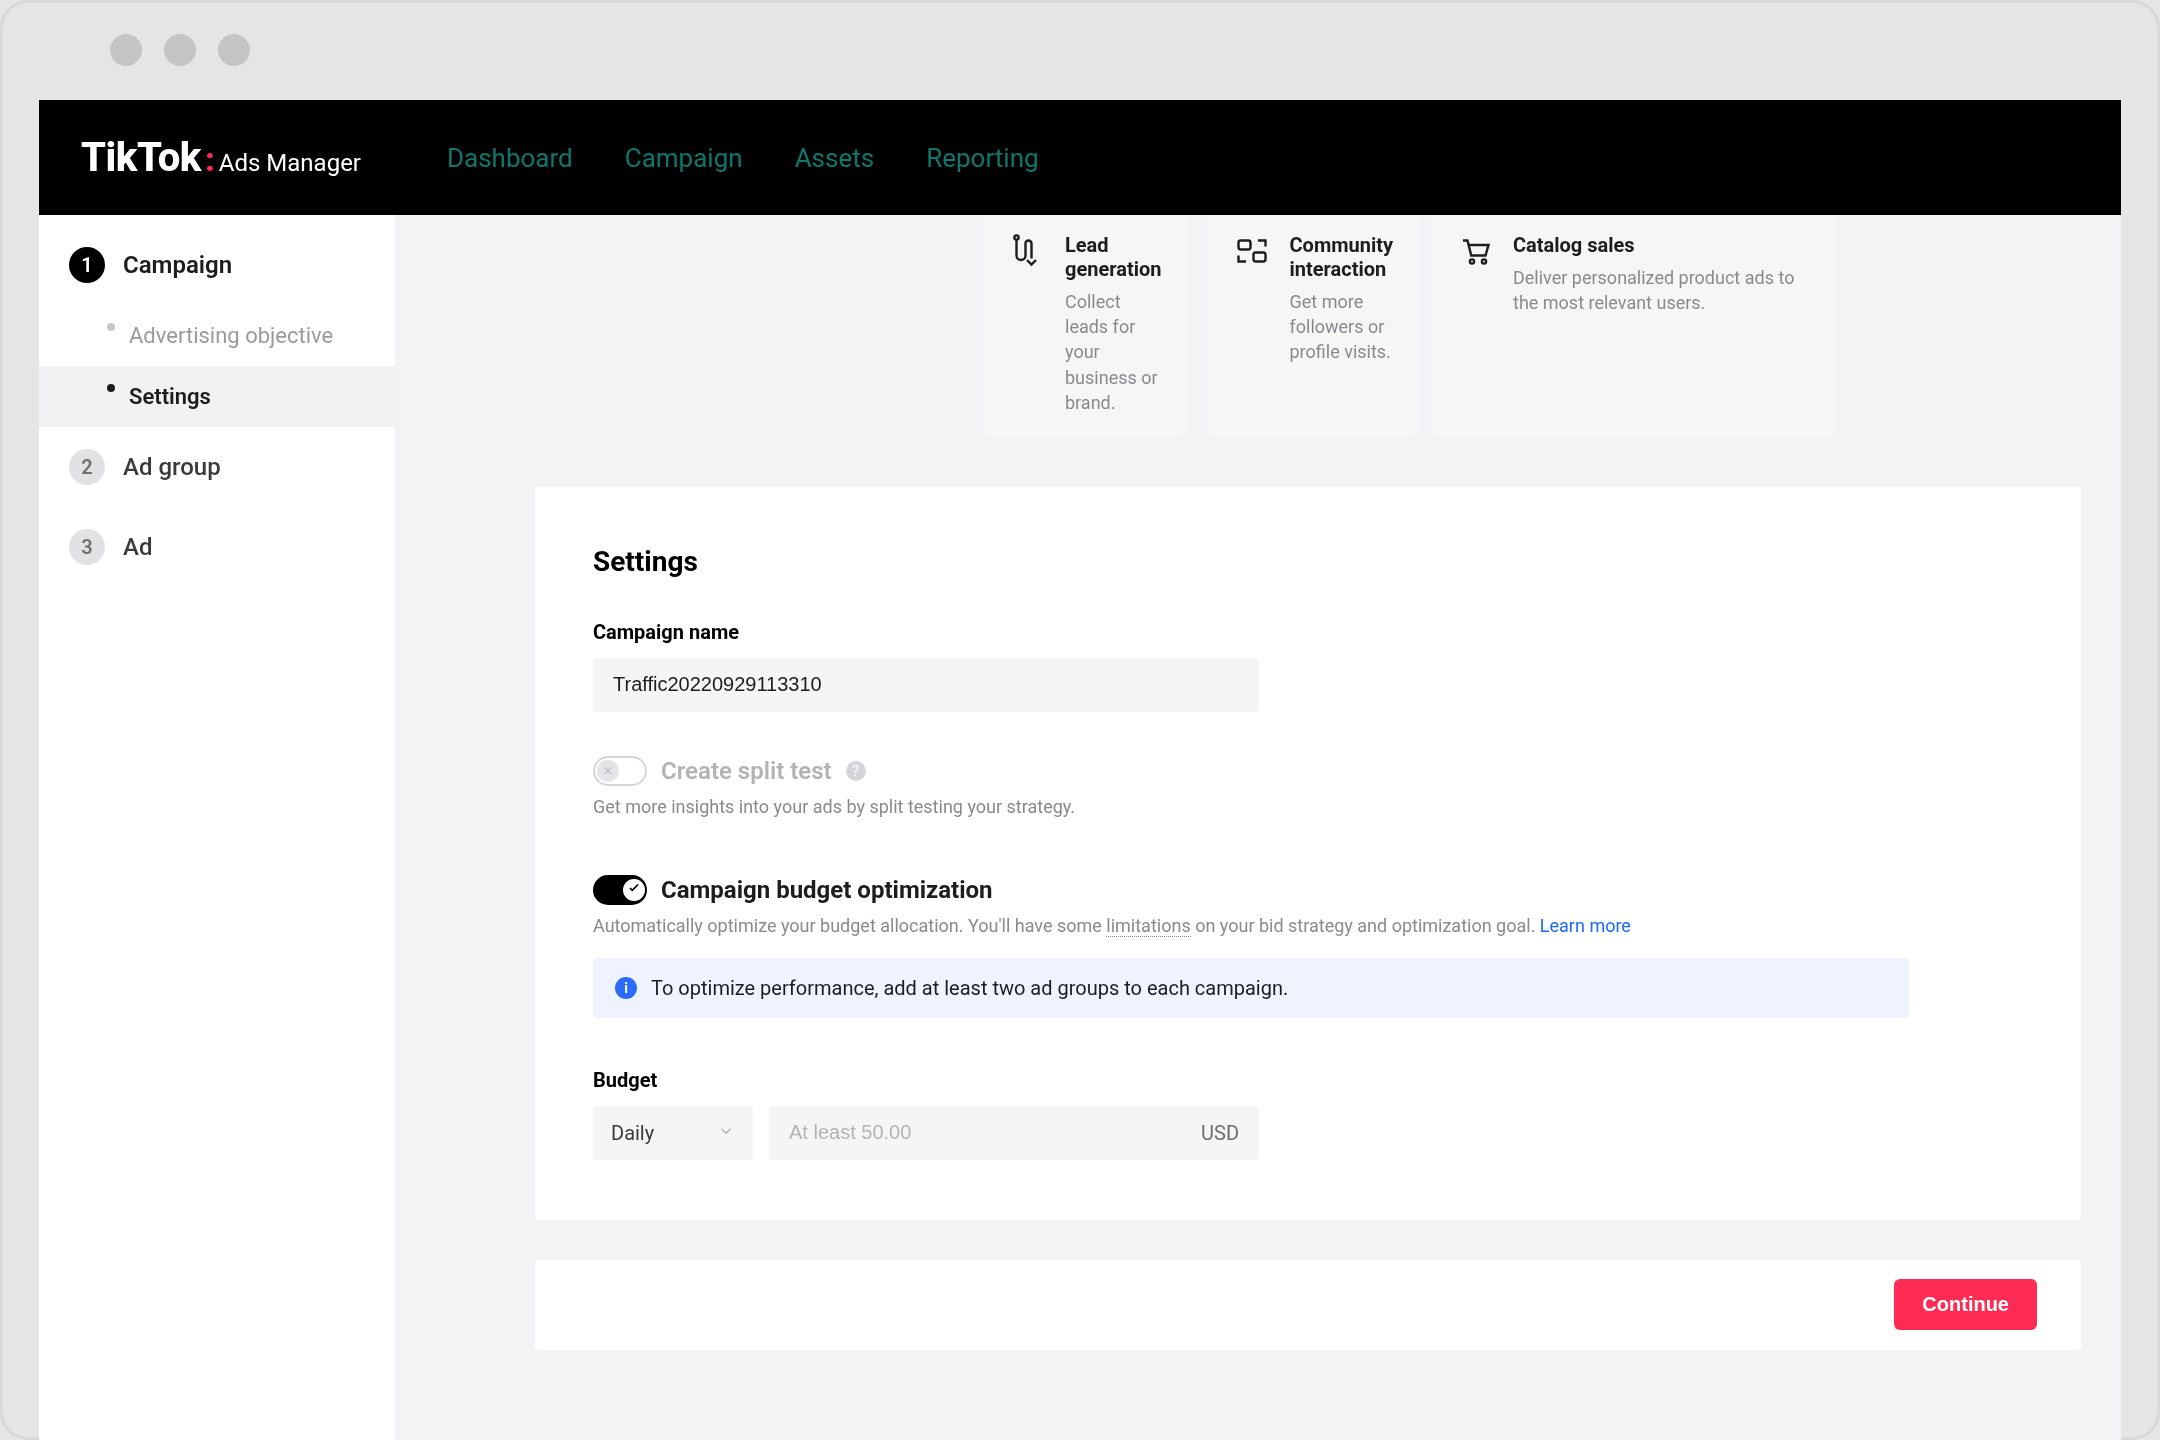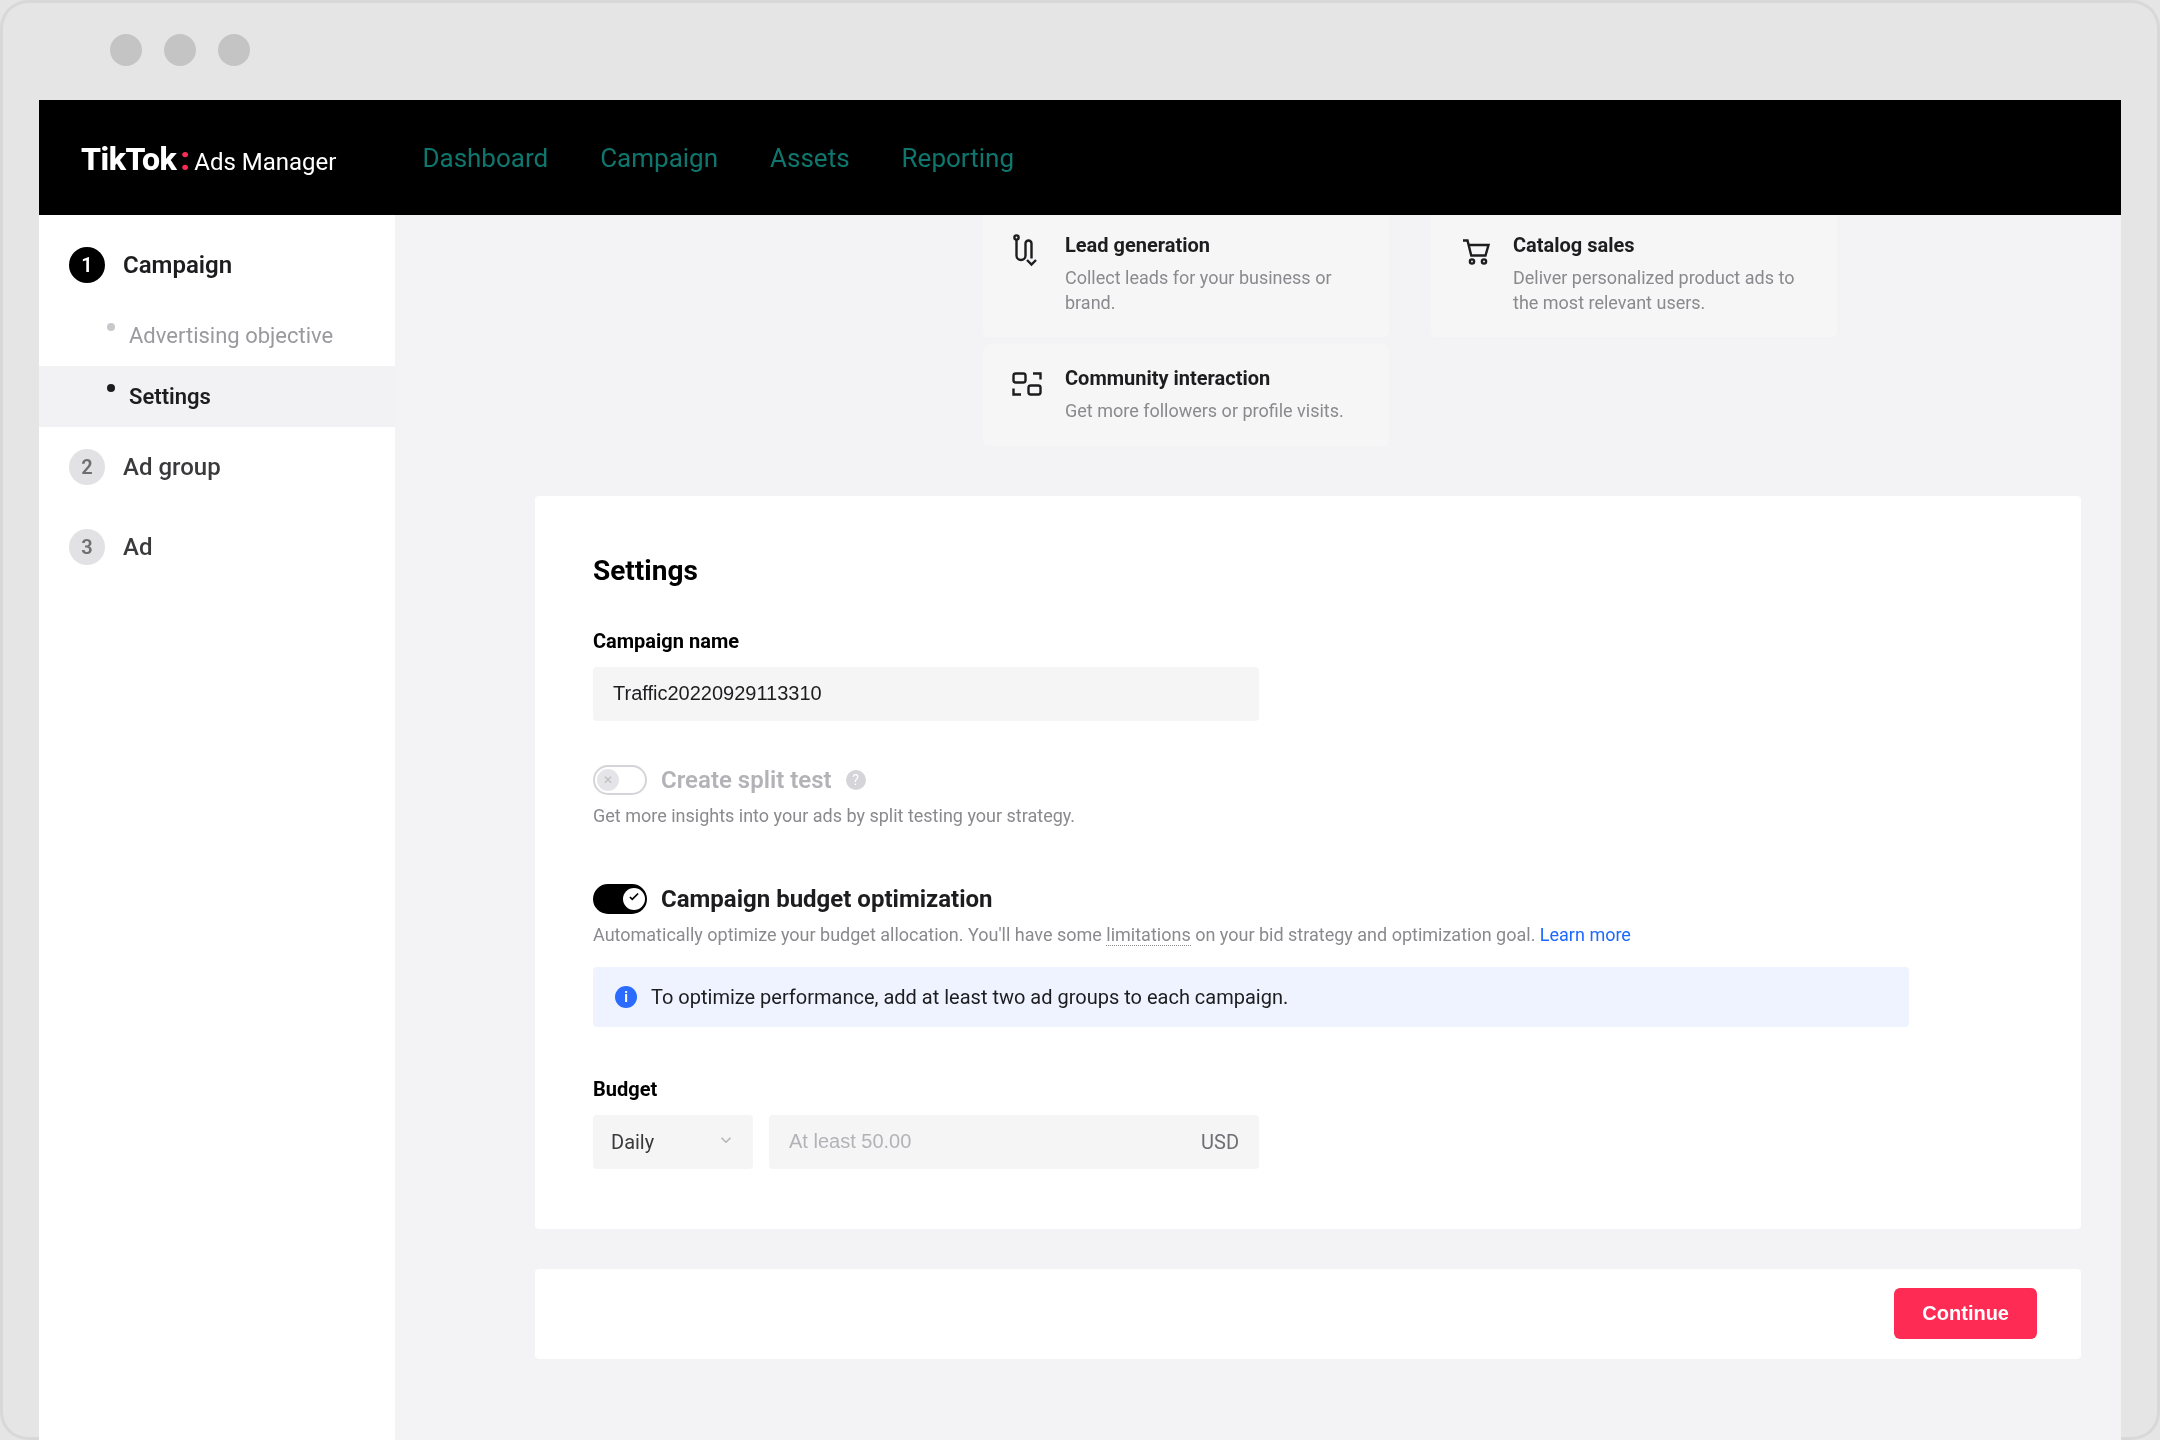--- a/index.html
+++ b/index.html
@@ -5,21 +5,21 @@
 * { box-sizing: border-box; margin: 0; padding: 0; }
 body { font-family: -apple-system, BlinkMacSystemFont, "Segoe UI", Roboto, Helvetica, Arial, sans-serif; background: #e5e5e5; }
 .chrome-window { width: 2160px; height: 1440px; margin: 0; background: #e5e5e5; border-radius: 28px; overflow: hidden; position: relative; box-shadow: inset 0 0 0 3px #d8d8d8; }
 .chrome-header { height: 100px; display:flex; align-items:center; gap: 22px; padding-left: 110px; }
 .chrome-dot { width: 32px; height: 32px; border-radius: 50%; background:#c4c4c4; }
 .app { position:absolute; top:100px; left:39px; right:39px; bottom:0; background:#f3f3f5; overflow:hidden; }
 
 
 .topnav { height: 115px; background:#000; display:flex; align-items:center; padding-left: 42px; gap: 60px; }
 .logo { display:flex; align-items:baseline; gap:4px; }
-.logo-mark { font-weight:800; font-size:32px; color:#fff; letter-spacing:-0.5px; }
+.logo-mark { font-weight:800; font-size:40px; color:#fff; letter-spacing:-0.5px; }
 .logo-colon { color:#fe2c55; font-weight:800; font-size:34px; }
 .logo-sub { color:#ffffff; font-size:24px; margin-left:0; }
 .nav-links { display:flex; gap: 52px; margin-left: 26px; }
 .nav-link { color:#0f766e; font-size:26px; cursor:pointer; }
 
 
 .body { display:flex; height: calc(100% - 115px); }
 .sidebar { width: 356px; background:#fff; padding-top:10px; }
 .side-step { display:flex; align-items:center; gap: 18px; padding: 22px 30px; }
 .step-badge { width:36px; height:36px; border-radius:50%; background:#000; color:#fff; display:flex; align-items:center; justify-content:center; font-size:20px; font-weight:600; }
@@ -28,21 +28,21 @@
 .step-badge.grey + .step-label { font-weight:500; color:#3a3a3c; }
 .side-sub { padding: 18px 30px 18px 68px; font-size:22px; color:#9a9a9e; display:flex; gap:14px; }
 .side-sub.active { background:#f2f2f4; color:#1d1d1f; font-weight:600; }
 .side-sub .bullet { width:8px; height:8px; border-radius:50%; background:#c7c7cc; }
 .side-sub.active .bullet { background:#1d1d1f; }
 
 .main { flex:1; overflow-y:auto; padding: 0 0 40px 140px; position:relative; }
 
 
 .objective-cards { display:flex; gap: 42px; margin: -4px 0 50px 0; }
-.col { width: 406px; display:flex; flex-direction:column; gap:7px; }
+.col { width: 406px; display:flex; flex-direction:row; gap:20px; }
 .card { background:#f6f6f7; border-radius:6px; padding: 22px 26px; display:flex; gap:20px; }
 .card-icon { width:36px; height:36px; flex-shrink:0; color:#1d1d1f; }
 .card-icon svg { width:100%; height:100%; }
 .card-title { font-size:20px; font-weight:700; color:#1d1d1f; margin-bottom:8px; }
 .card-desc { font-size:18px; color:#8a8a8e; line-height:1.4; }
 .spacer-left { width: 406px; }
 
 
 .settings-section { background:#fff; margin-right: 40px; padding: 58px 58px 60px 58px; border-radius:4px; }
 .section-title { font-size:28px; font-weight:700; margin-bottom: 42px; }

